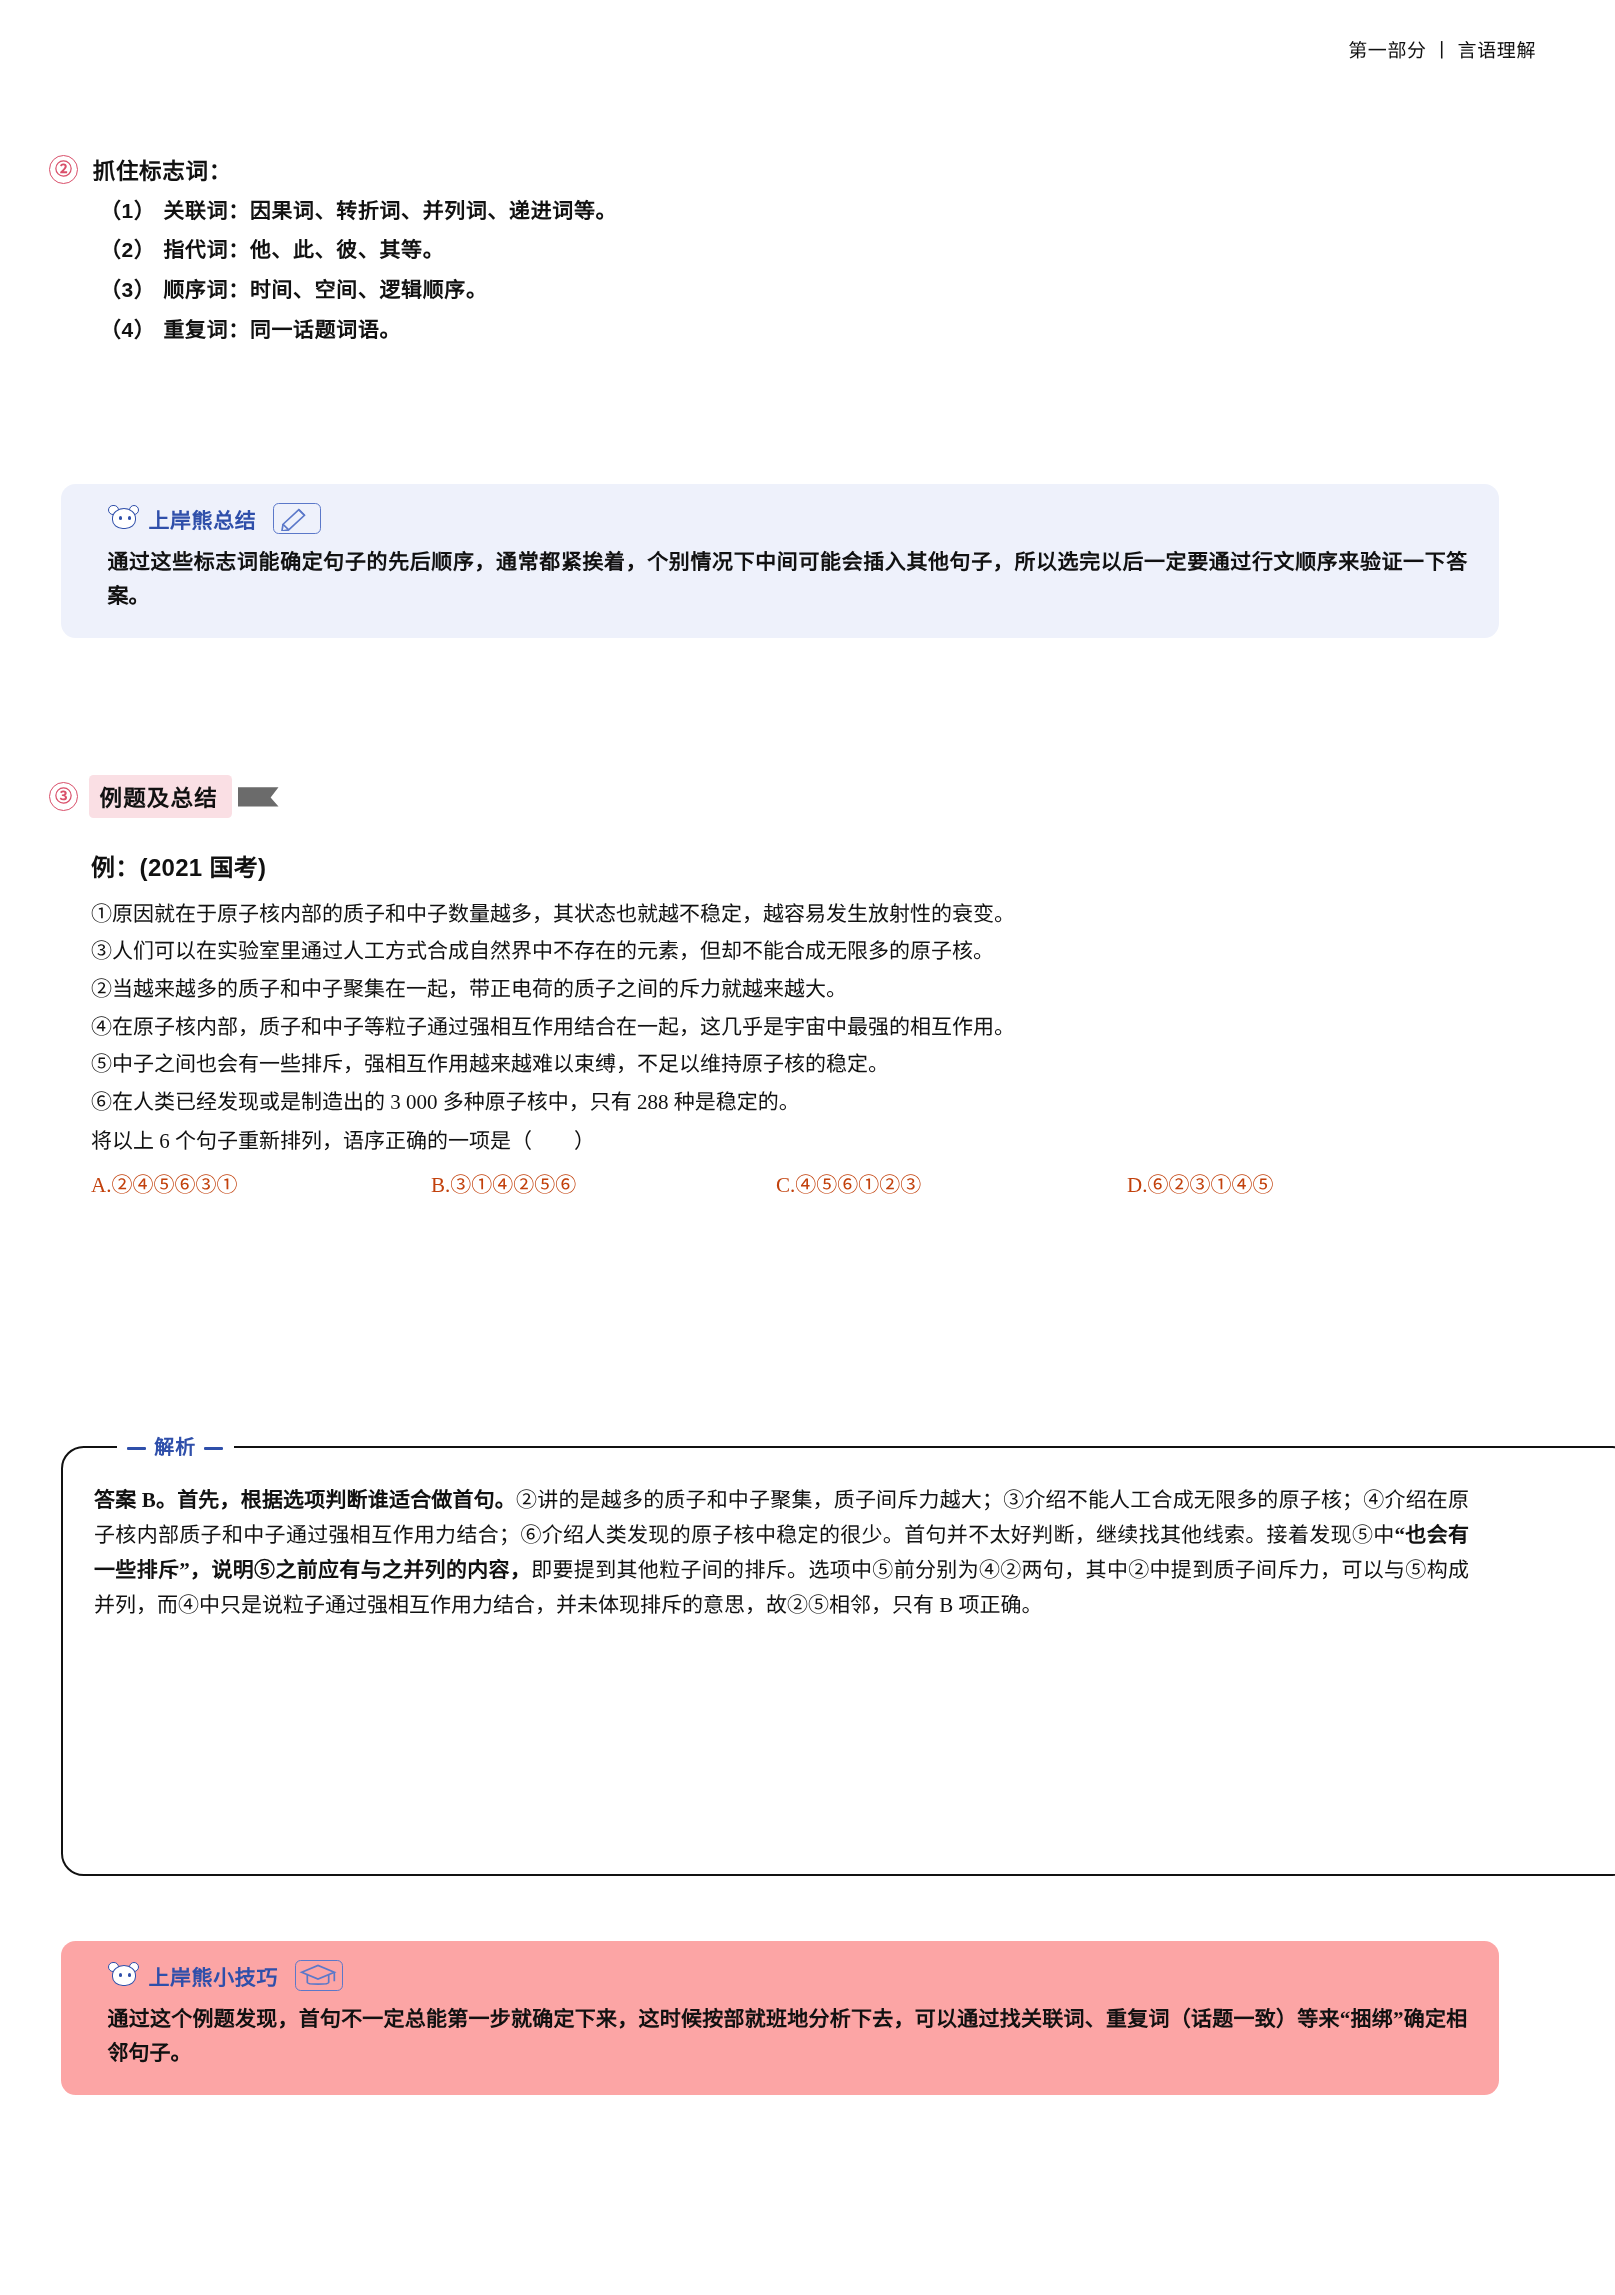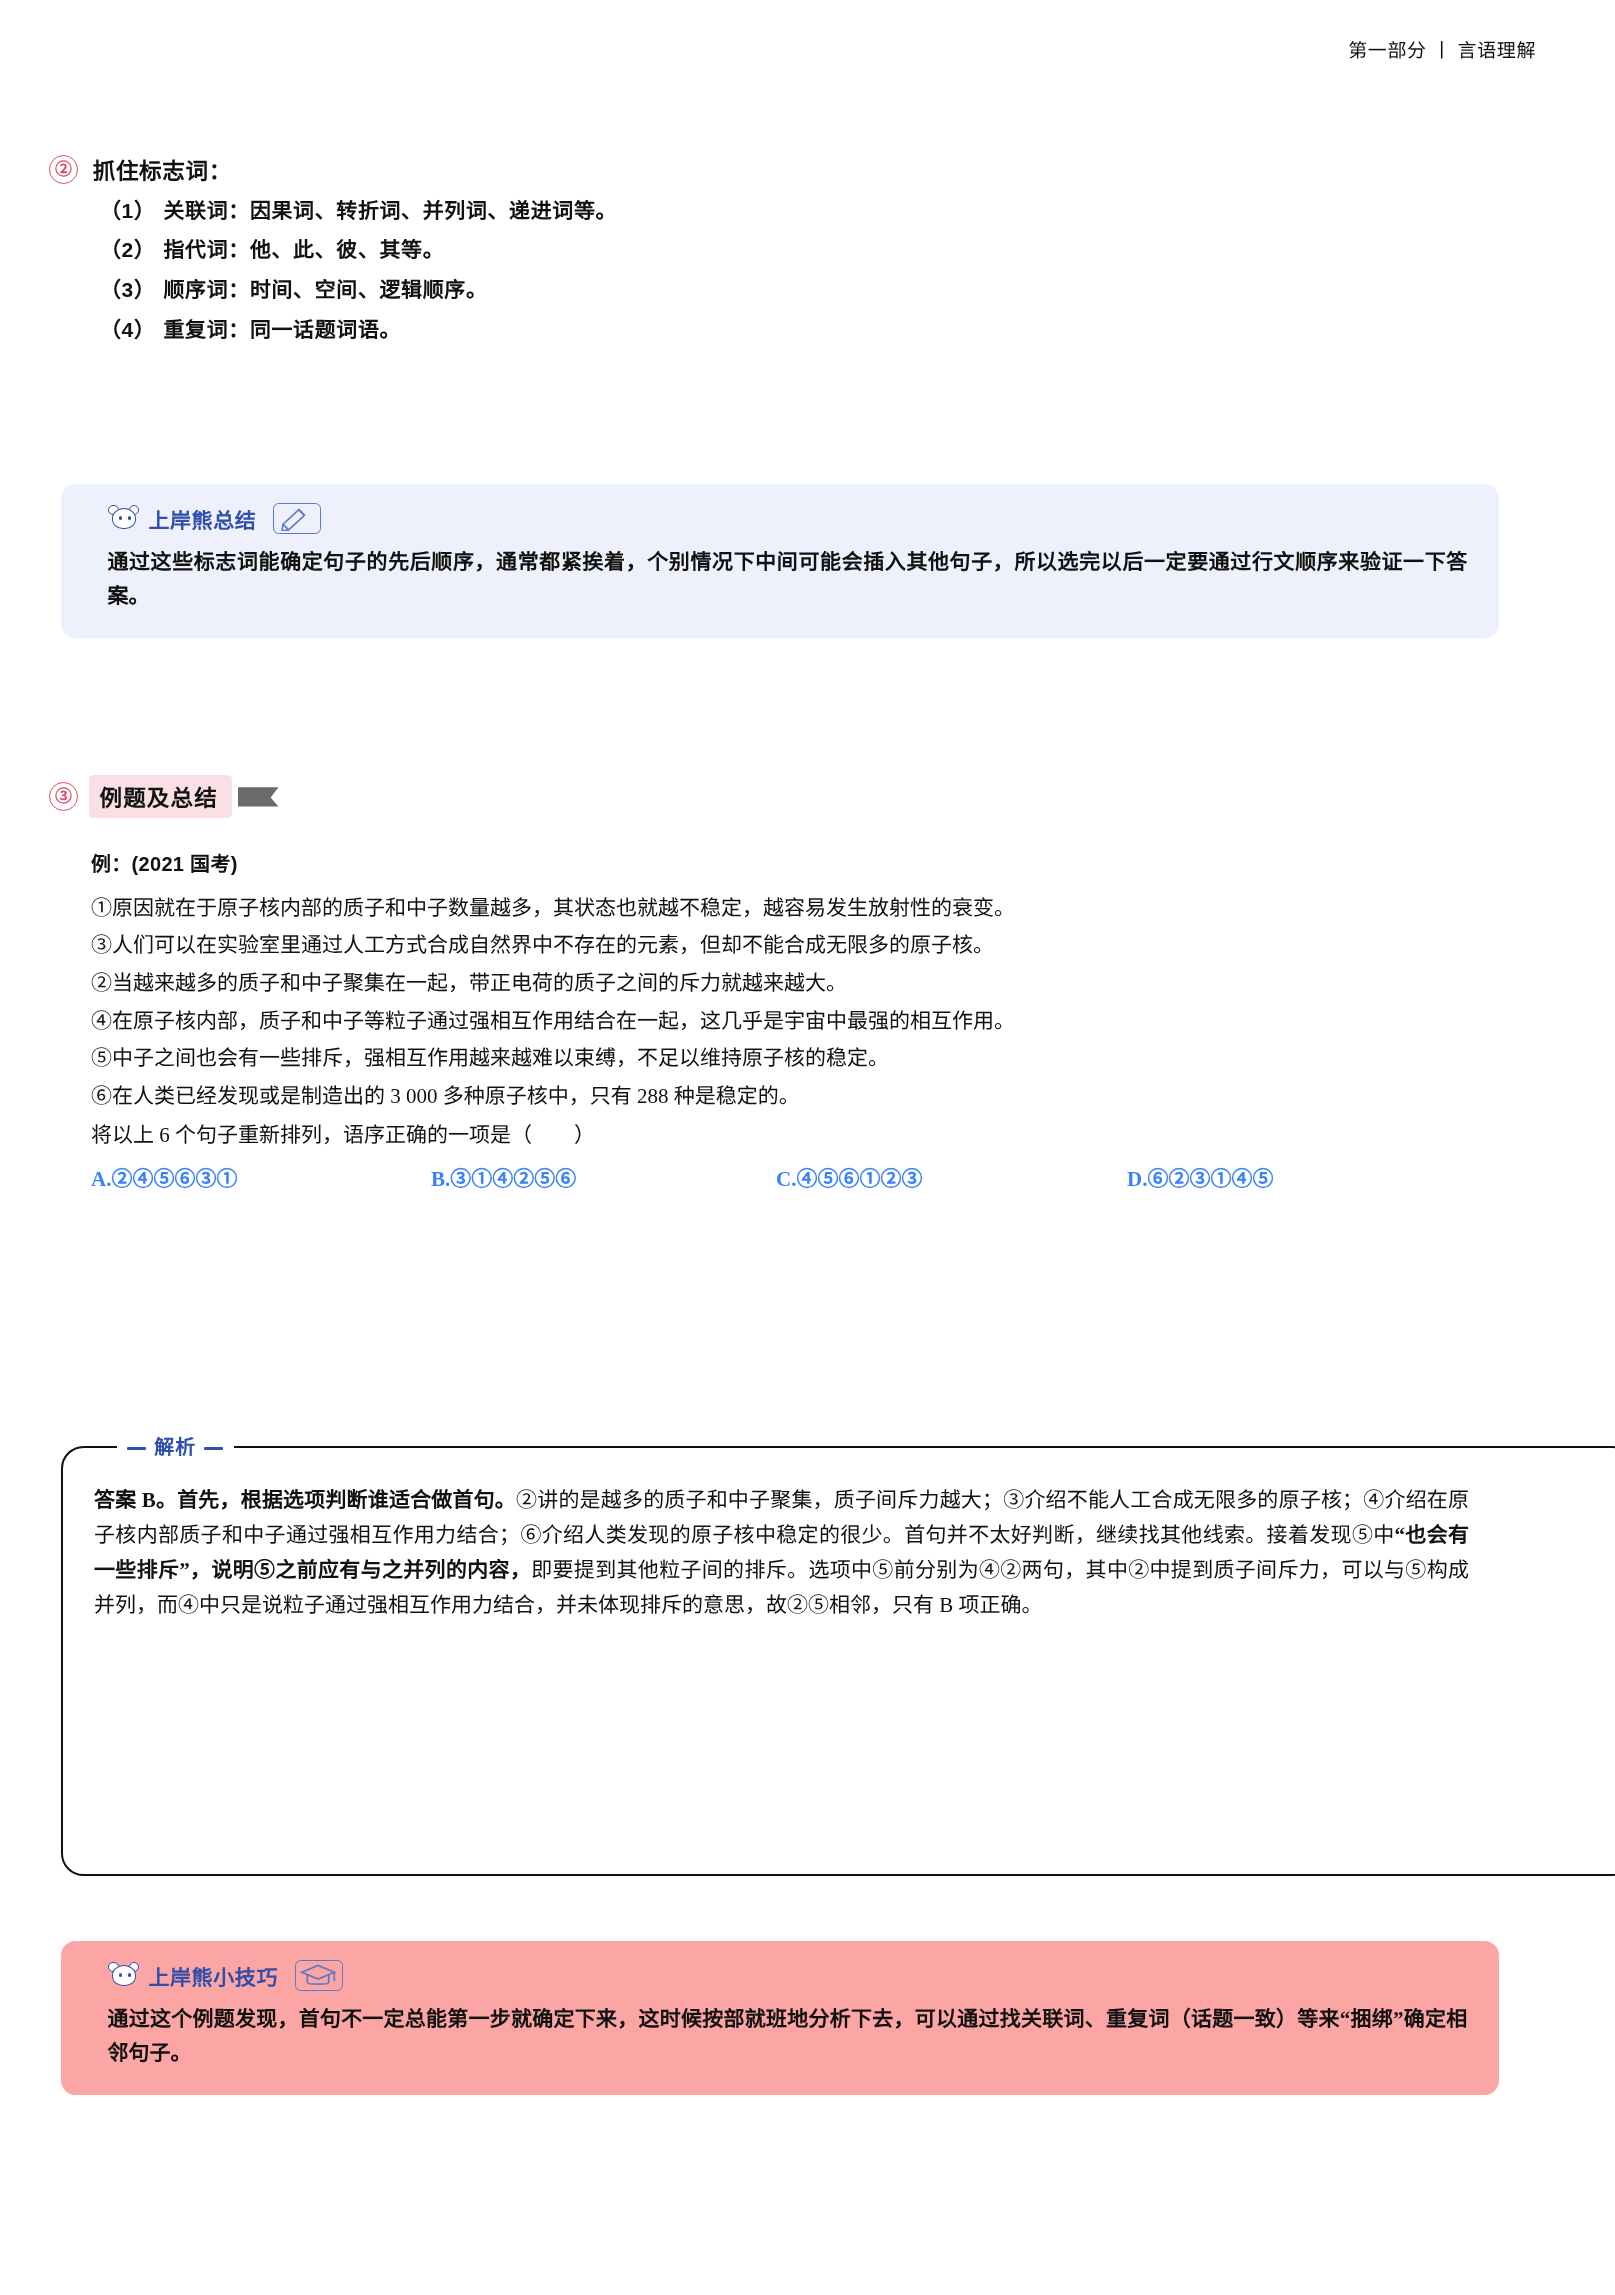--- a/index.html
+++ b/index.html
@@ -174,21 +174,21 @@
   }
 
   
   .example {
     position: absolute;
     left: 91px;
     top: 848px;
     width: 1426px;
   }
   .ex-title {
-    font-size: 20px;
+    font-size: 24px;
     font-weight: bold;
     font-family: "Liberation Sans", "DejaVu Sans", sans-serif;
     color: #111;
     margin-bottom: 14.7px;
     letter-spacing: 0.3px;
   }
   .ex-line {
     font-size: 21px;
     line-height: 1.58;
     color: #111;
@@ -199,24 +199,23 @@
   .ex-q {
     font-size: 21px;
     line-height: 1.58;
     color: #111;
     margin-top: 5.7px;
     font-family: "Liberation Serif", "DejaVu Serif", serif;
   }
   .options {
     margin-top: 10.2px;
     font-size: 21px;
-    color: #3b82f6;
+    color: #c2410c;
     font-family: "Liberation Serif", "DejaVu Serif", serif;
     display: flex;
-    font-weight: bold;
   }
   .opt {
     white-space: nowrap;
   }
   .opt:nth-child(1) { width: 340px; }
   .opt:nth-child(2) { width: 345px; }
   .opt:nth-child(3) { width: 351px; }
 
   
   .analysis {

